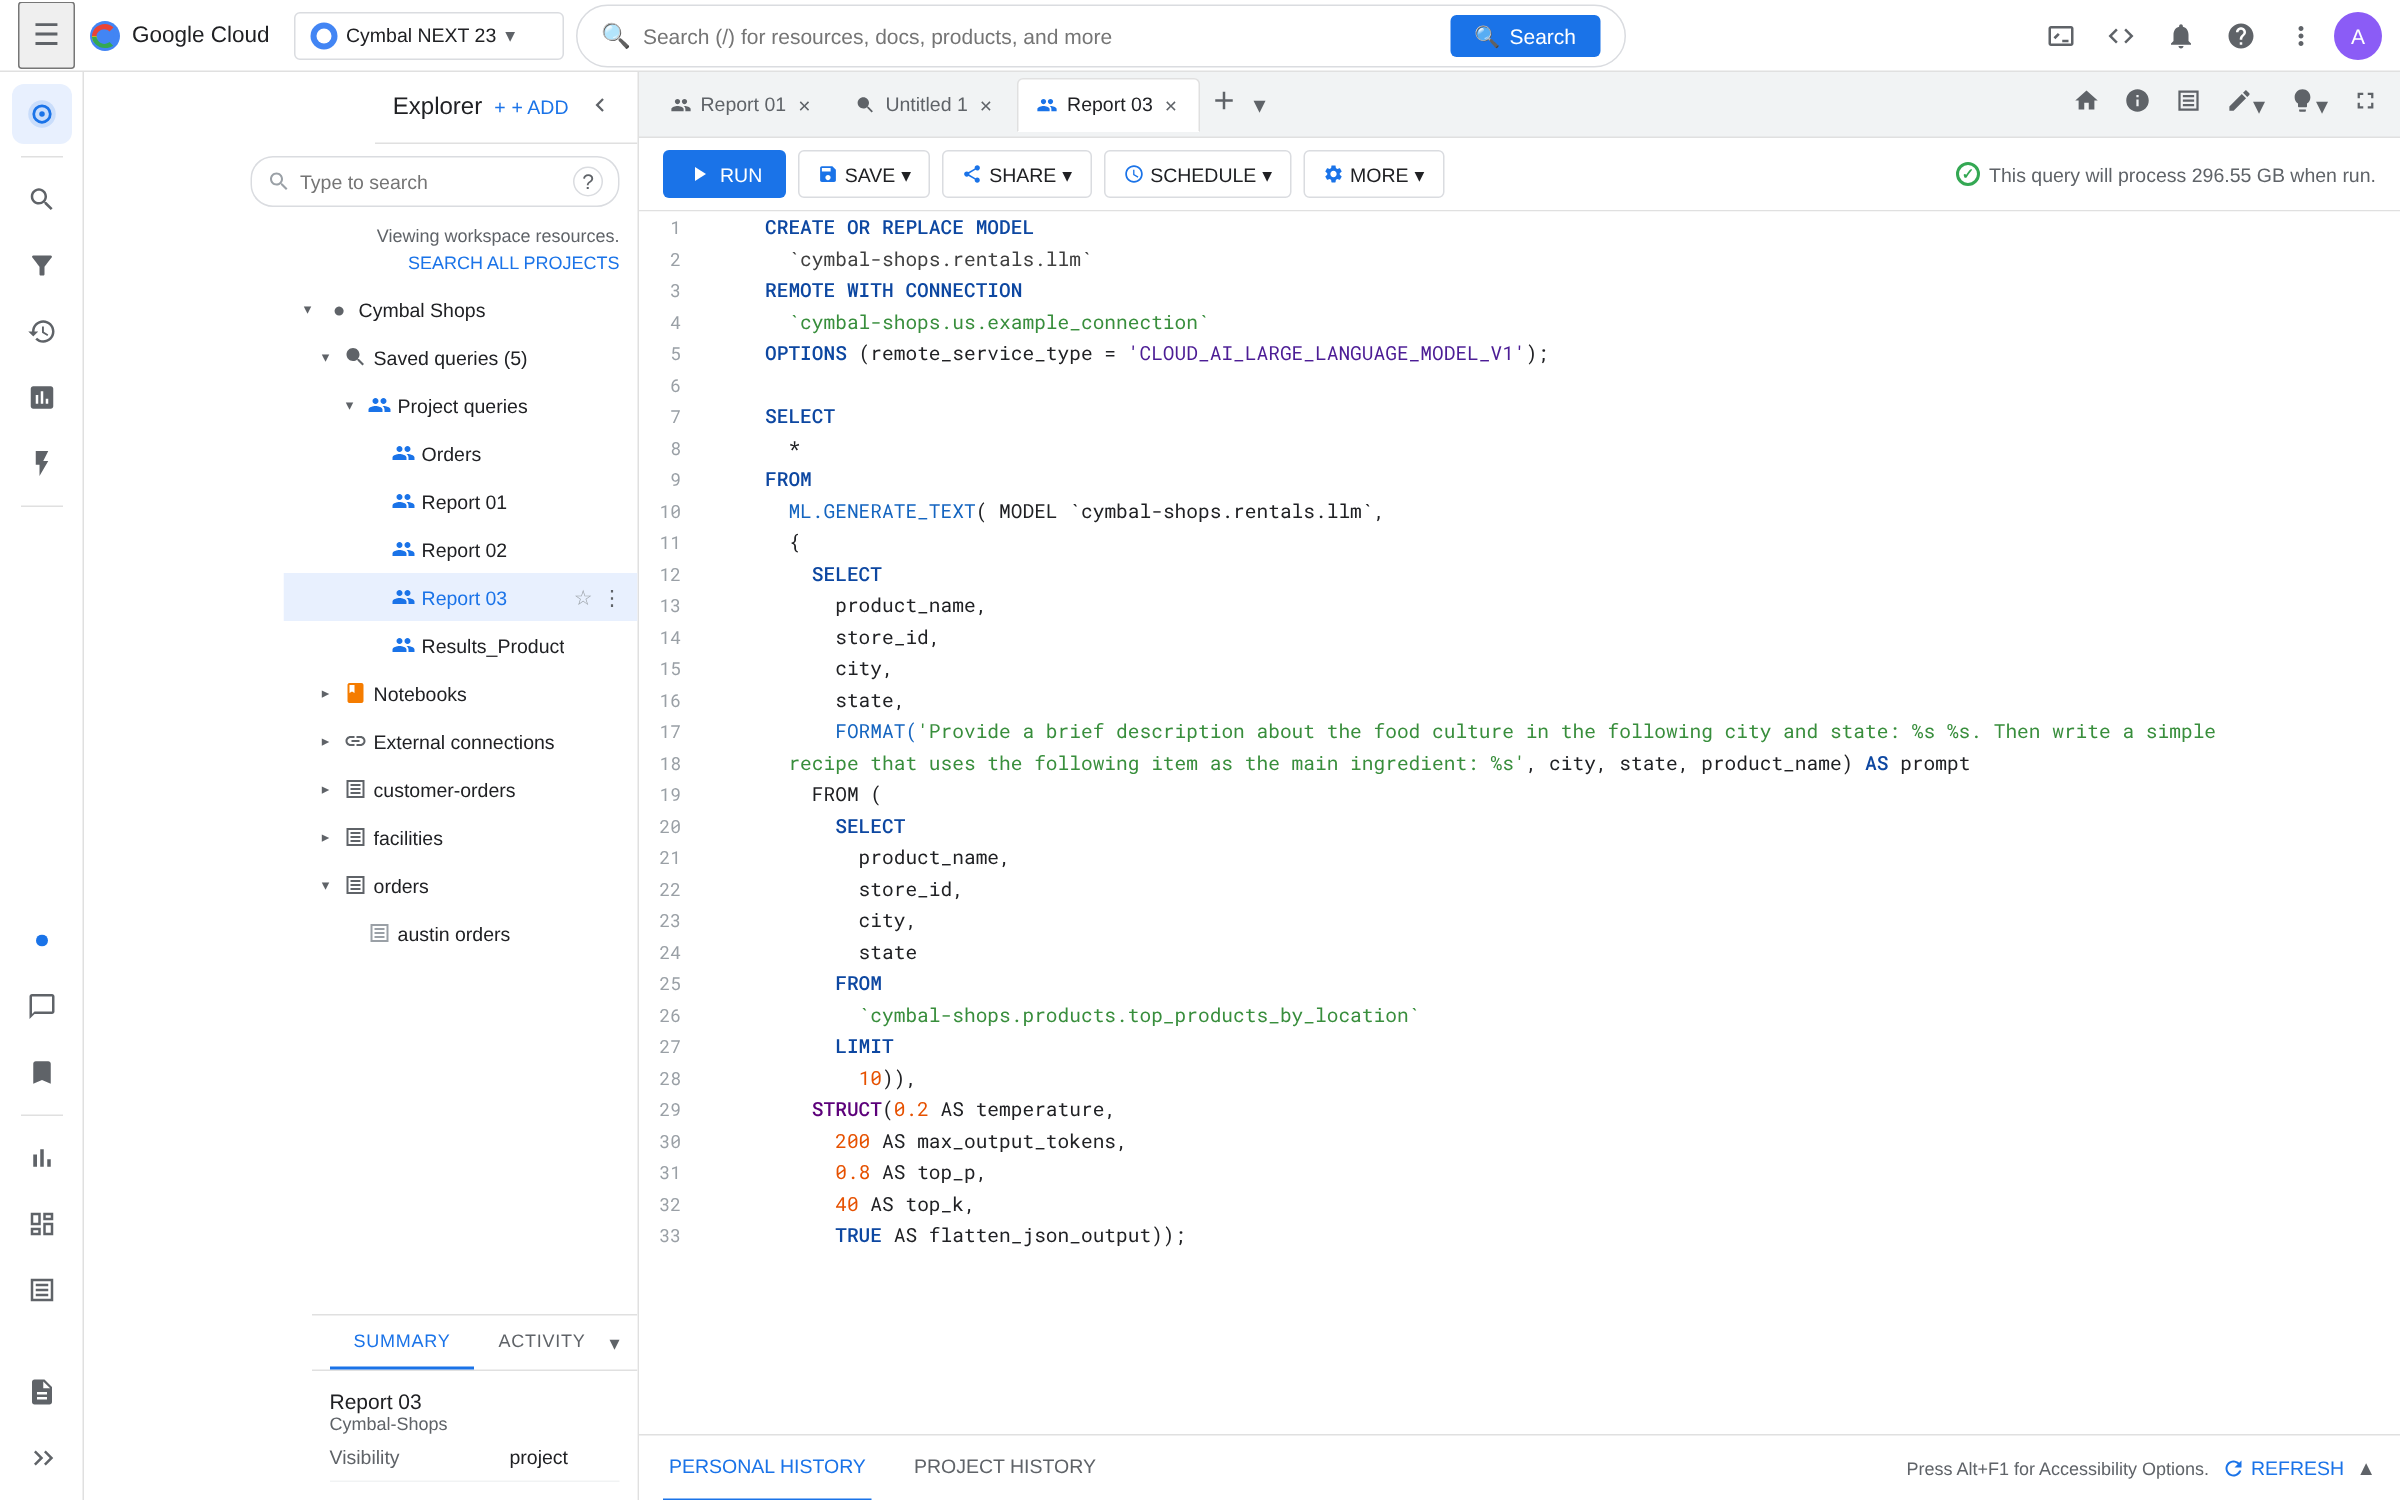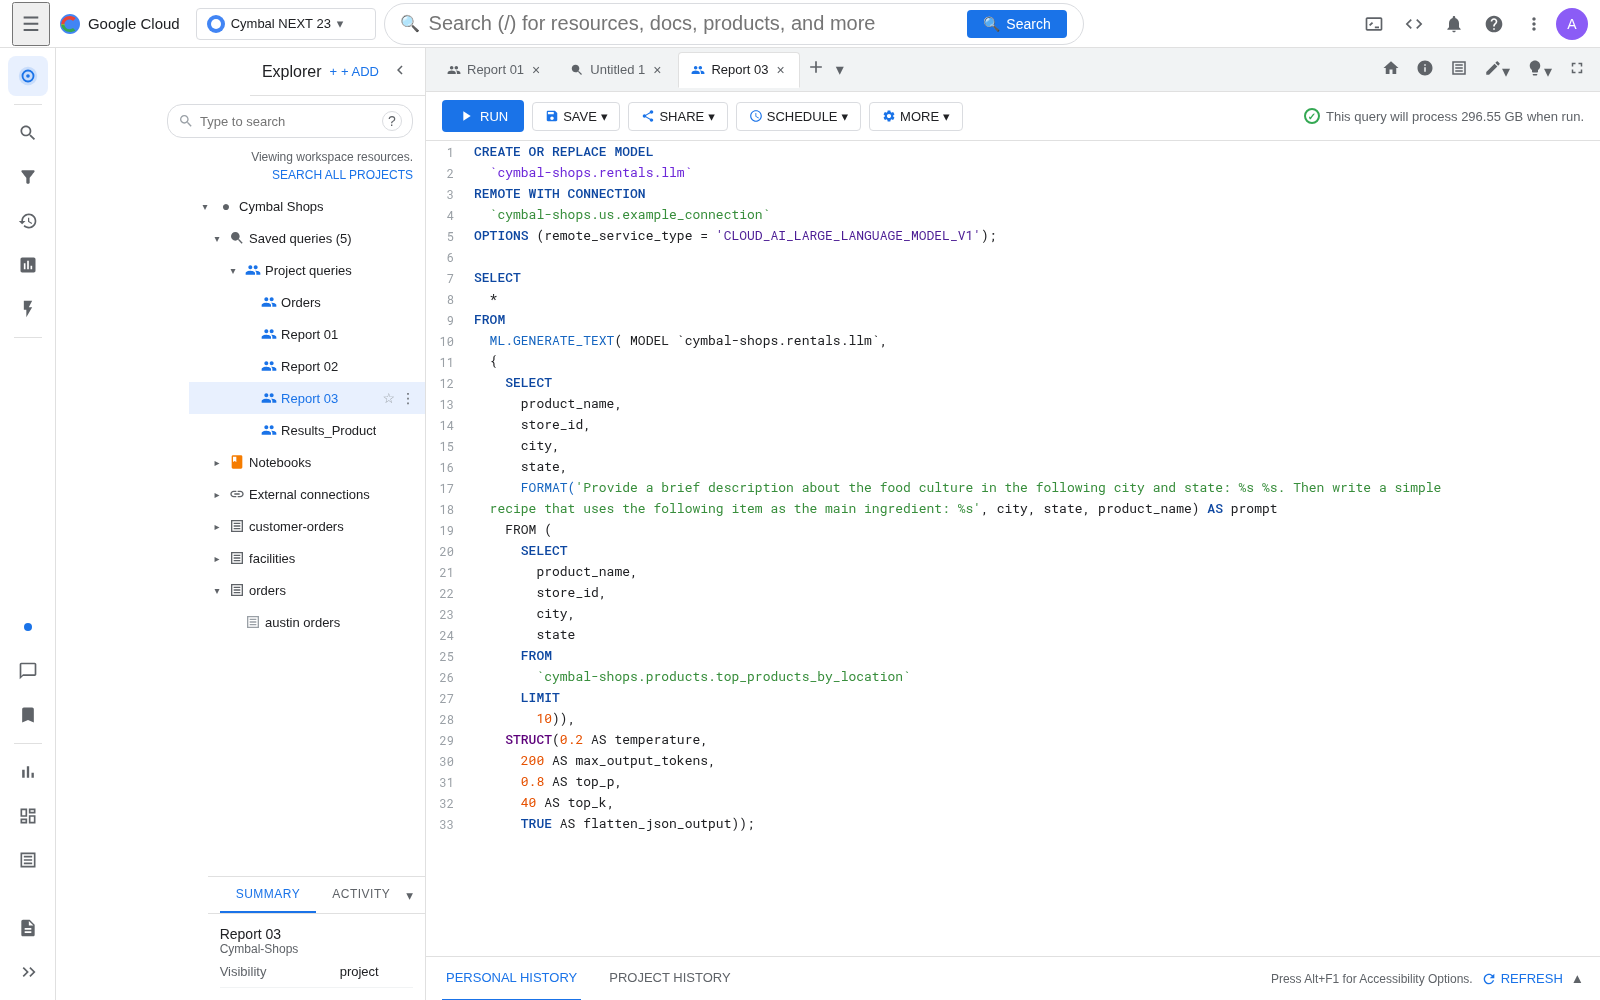--- a/index.html
+++ b/index.html
@@ -18,21 +18,21 @@
       border: 1px solid #dadce0; border-radius: 4px;
       padding: 6px 10px; cursor: pointer; min-width: 180px;
     }
     .project-selector .proj-icon { width: 18px; height: 18px; background: #4285f4; border-radius: 50%; display: flex; align-items: center; justify-content: center; }
     .proj-icon-inner { width: 10px; height: 10px; background: #fff; border-radius: 50%; }
     .search-bar {
       flex: 1; display: flex; align-items: center;
       border: 1px solid #dadce0; border-radius: 24px;
       padding: 6px 16px; max-width: 700px; gap: 8px;
     }
-    .search-bar input { border: none; outline: none; flex: 1; font-size: 20px; color: #202124; background: transparent; }
+    .search-bar input { border: none; outline: none; flex: 1; font-size: 14px; color: #202124; background: transparent; }
     .search-btn {
       background: #1a73e8; color: #fff; border: none; border-radius: 4px;
       padding: 6px 16px; font-size: 14px; cursor: pointer; display: flex; align-items: center; gap: 6px;
     }
     .nav-icons { display: flex; align-items: center; gap: 4px; margin-left: auto; }
     .nav-icon-btn {
       width: 36px; height: 36px; border: none; background: transparent;
       cursor: pointer; border-radius: 50%; display: flex; align-items: center; justify-content: center;
       color: #5f6368; font-size: 18px;
     }
@@ -136,21 +136,21 @@
       color: #202124; font-weight: 500;
     }
     .tab .tab-close { border: none; background: transparent; cursor: pointer; color: #5f6368; font-size: 14px; padding: 2px; border-radius: 2px; }
     .tab-add-btn { border: none; background: transparent; cursor: pointer; color: #5f6368; font-size: 20px; padding: 4px; border-radius: 4px; }
     .tab-more-btn { border: none; background: transparent; cursor: pointer; color: #5f6368; font-size: 16px; padding: 4px; border-radius: 4px; }
     .tab-right-icons { margin-left: auto; display: flex; align-items: center; gap: 4px; }
     .tab-right-btn { border: none; background: transparent; cursor: pointer; color: #5f6368; font-size: 16px; padding: 4px 6px; border-radius: 4px; }
 
     
     .toolbar {
-      display: flex; align-items: center; padding: 8px 16px; gap: 8px;
+      display: flex; padding: 8px 16px; gap: 8px;
       border-bottom: 1px solid #e0e0e0; background: #fff;
     }
     .run-btn {
       display: flex; align-items: center; gap: 6px;
       background: #1a73e8; color: #fff; border: none; border-radius: 4px;
       padding: 8px 16px; font-size: 13px; font-weight: 500; cursor: pointer;
     }
     .toolbar-btn {
       display: flex; align-items: center; gap: 4px;
       border: 1px solid #dadce0; background: #fff; border-radius: 4px;
@@ -164,21 +164,21 @@
       flex: 1; overflow-y: auto; background: #fff; font-family: 'Roboto Mono', 'Courier New', monospace;
       font-size: 13px; padding: 0;
     }
     .code-line {
       display: flex; min-height: 20px; line-height: 20px;
     }
     .line-num {
       width: 40px; text-align: right; padding-right: 12px; color: #9aa0a6;
       font-size: 12px; flex-shrink: 0; user-select: none; padding-top: 1px;
     }
-    .line-content { flex: 1; padding-left: 8px; white-space: pre; color: #202124; }
+    .line-content { flex: 1; padding-left: 8px; white-space: pre; color: #202124; margin-left: 36px; }
 
     
     .history-bar {
       height: 44px; display: flex; align-items: center; padding: 0 16px;
       border-top: 1px solid #e0e0e0; background: #fff; gap: 24px;
     }
     .history-tab {
       font-size: 13px; font-weight: 500; color: #5f6368; cursor: pointer;
       padding: 0 4px; border-bottom: 2px solid transparent; height: 44px;
       display: flex; align-items: center;
@@ -652,21 +652,21 @@
       </div>
     </div>
 
     <div class="code-editor" id="code-editor">
     <div class="code-line">
           <span class="line-num">1</span>
           <span class="line-content"><span style="color: rgb(13, 71, 161); font-weight: 500;">CREATE OR REPLACE MODEL</span></span>
         </div>
         <div class="code-line">
           <span class="line-num">2</span>
-          <span class="line-content"><span style="color: #6d28d9;">  `cymbal-shops.rentals.llm`</span></span>
+          <span class="line-content"><span style="color: #404040;">  `cymbal-shops.rentals.llm`</span></span>
         </div>
         <div class="code-line">
           <span class="line-num">3</span>
           <span class="line-content"><span style="color: rgb(13, 71, 161); font-weight: 500;">REMOTE WITH CONNECTION</span></span>
         </div>
         <div class="code-line">
           <span class="line-num">4</span>
           <span class="line-content"><span style="color: rgb(56, 142, 60);">  `cymbal-shops.us.example_connection`</span></span>
         </div>
         <div class="code-line">

